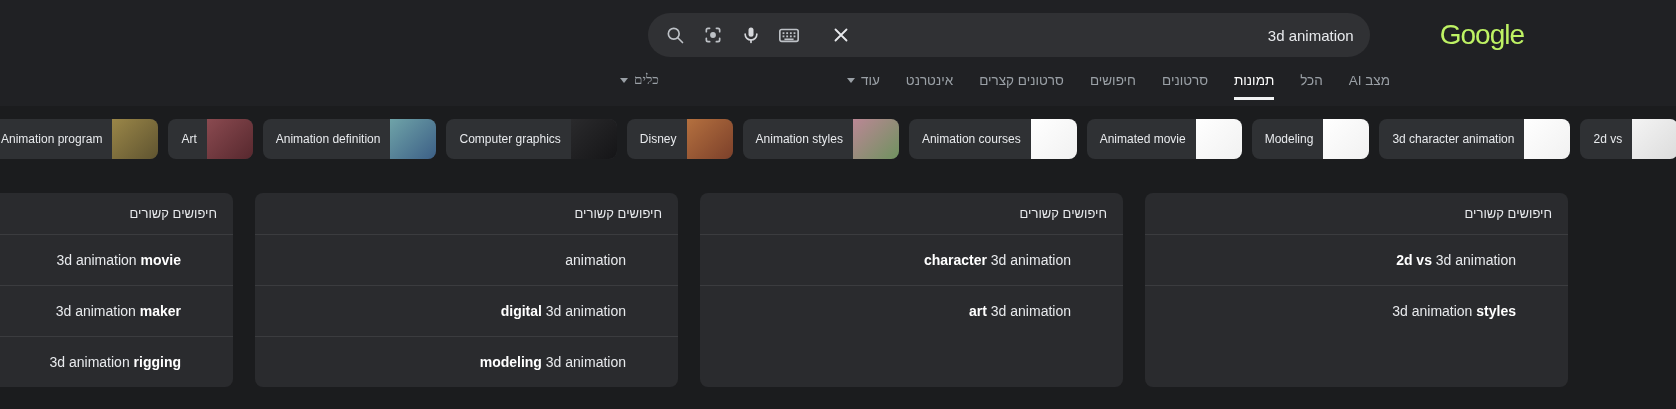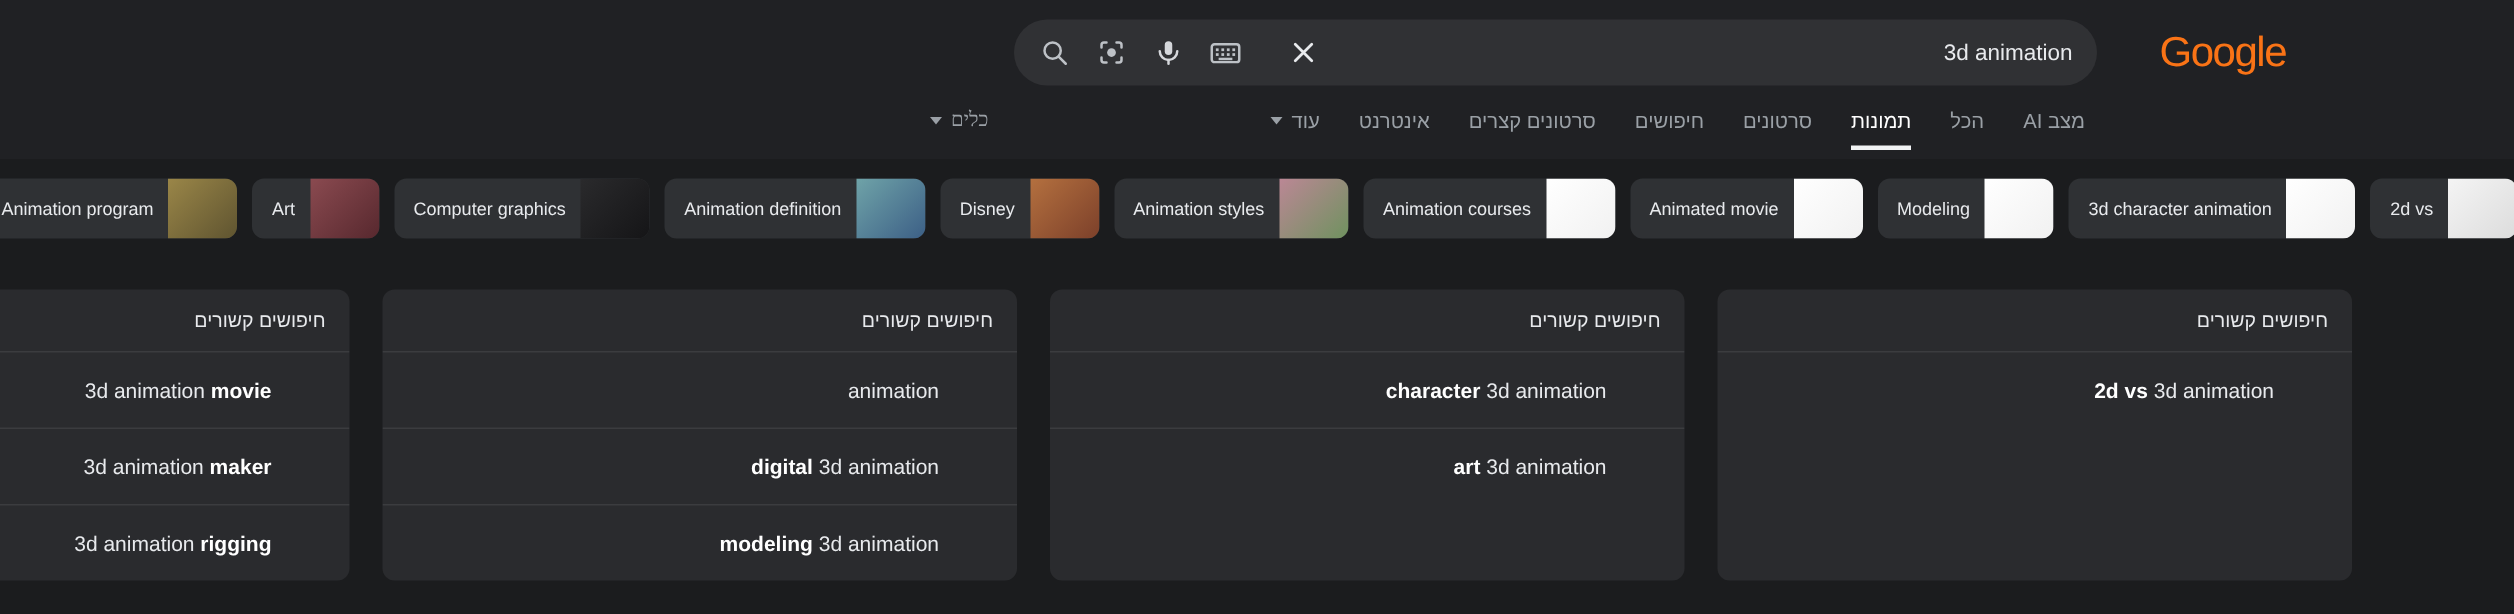--- a/index.html
+++ b/index.html
@@ -7,22 +7,22 @@
   body {
     background:#1b1c1e;
     font-family:"Liberation Sans", sans-serif;
     direction:rtl;
     position:relative;
   }
   
   .header { height:106px; background:#202124; }
   .top-row { display:flex; align-items:center; height:64px; padding-top:6px; }
   .logo {
-    margin-right:152px; color:#f97316; font-size:28px; font-weight:500;
-    letter-spacing:-1px; cursor:pointer; direction:ltr;
+    margin-right:152px; color:#bef264; font-size:28px; font-weight:500;
+    letter-spacing:-1px; cursor:pointer; direction:ltr;margin-left:28px;
   }
   .searchbar {
     margin-right:42px; width:722px; height:44px; background:#303134;
     border-radius:22px; display:flex; align-items:center; direction:ltr;
     padding:0 16px; cursor:text;
   }
   .sb-icons { display:flex; align-items:center; gap:16px; }
   .sb-icon { width:22px; height:22px; display:flex; align-items:center; justify-content:center; cursor:pointer; }
   .sb-clear { margin-left:14px; }
   .sb-spacer { flex:1; }
@@ -160,28 +160,28 @@
 <div class="chips">
   <div class="chip">
       <span class="chip-label">Animation program</span>
       <span class="chip-thumb" style="background: linear-gradient(135deg, rgb(154, 134, 72), rgb(95, 84, 48));"></span>
     </div>
   <div class="chip">
       <span class="chip-label">Art</span>
       <span class="chip-thumb" style="background: linear-gradient(135deg, rgb(138, 74, 80), rgb(87, 40, 46));"></span>
     </div>
   <div class="chip">
+      <span class="chip-label">Animation definition</span>
+      <span class="chip-thumb" style="background: linear-gradient(135deg, rgb(111, 163, 168), rgb(60, 95, 134));"></span>
+    </div>
+  <div class="chip">
       <span class="chip-label">Computer graphics</span>
       <span class="chip-thumb" style="background: linear-gradient(135deg, rgb(42, 42, 44), rgb(21, 21, 23));"></span>
     </div>
   <div class="chip">
-      <span class="chip-label">Animation definition</span>
-      <span class="chip-thumb" style="background: linear-gradient(135deg, rgb(111, 163, 168), rgb(60, 95, 134));"></span>
-    </div>
-  <div class="chip">
       <span class="chip-label">Disney</span>
       <span class="chip-thumb" style="background: linear-gradient(135deg, rgb(180, 112, 63), rgb(124, 64, 42));"></span>
     </div>
   <div class="chip">
       <span class="chip-label">Animation styles</span>
       <span class="chip-thumb" style="background: linear-gradient(135deg, rgb(187, 135, 149), rgb(111, 146, 95));"></span>
     </div>
   <div class="chip">
       <span class="chip-label">Animation courses</span>
       <span class="chip-thumb" style="background: linear-gradient(135deg, rgb(255, 255, 255), rgb(241, 241, 241));"></span>
@@ -240,15 +240,18 @@
     <div class="prow">
         <span class="phrase"><span></span><b>art</b><span> 3d animation</span></span>
       </div>
   </div>
 
   <div class="panel">
     <div class="panel-header">חיפושים קשורים</div>
     <div class="prow">
         <span class="phrase"><span></span><b>2d vs</b><span> 3d animation</span></span>
       </div>
+    <div class="prow">
+        <span class="phrase"><span>3d animation </span><b>styles</b><span></span></span>
+      </div>
   </div>
 
 </div>
 
 </body></html>

